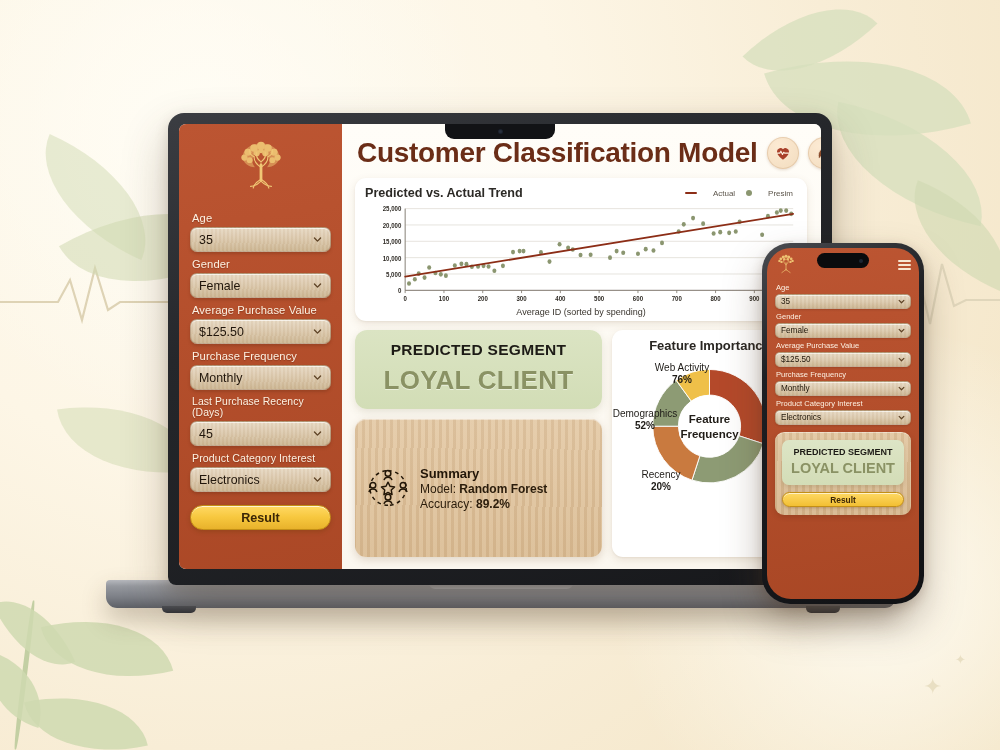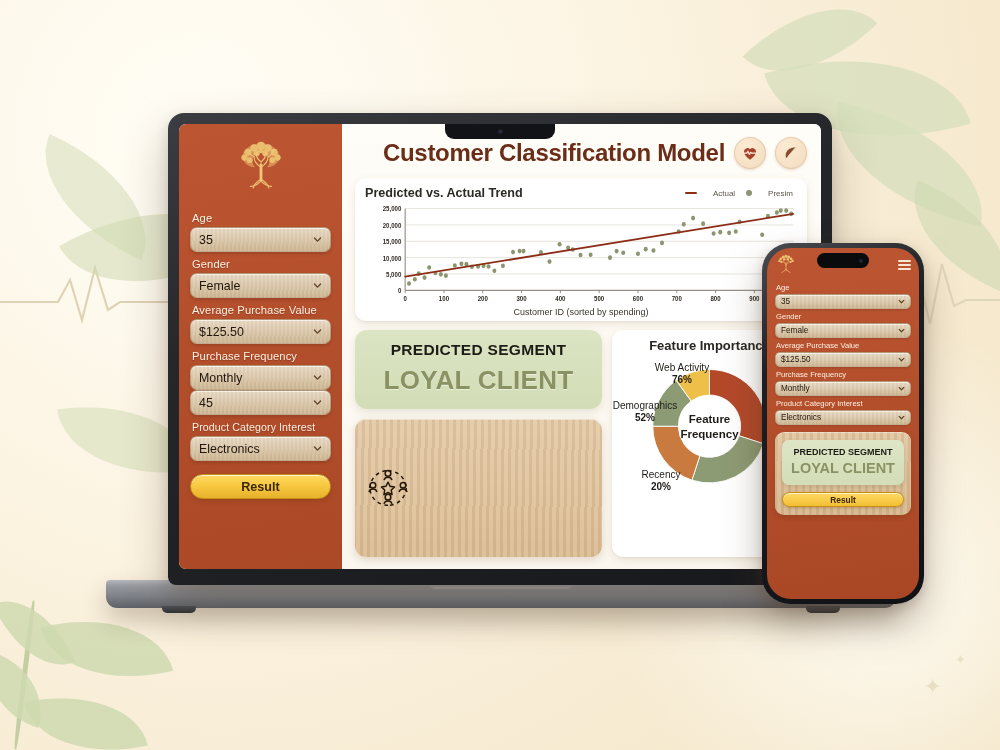--- a/index.html
+++ b/index.html
@@ -123,22 +123,22 @@
   }
 
   
   .main {
     flex: 1; background: linear-gradient(180deg, #fffdf8 0%, #fbf7ef 100%);
     padding: 13px 14px 12px 13px; display: flex; flex-direction: column; gap: 9px;
     min-width: 0;
   }
   .app-header { display: flex; align-items: center; gap: 9px; padding-left: 2px; }
   .app-title {
-    font-size: 24px; font-weight: bold; color: #6b2d17; flex: 1;
-    letter-spacing: -.3px; white-space: nowrap; text-align: right;
+    font-size: 28px; font-weight: bold; color: #6b2d17; flex: 1;
+    letter-spacing: -.3px; white-space: nowrap;
   }
   .hdr-badge {
     width: 32px; height: 32px; flex: 0 0 32px; border-radius: 50%;
     background: radial-gradient(circle at 35% 28%, #fcead3, #f2dcbe);
     box-shadow: 0 1px 3px rgba(130,80,40,.2), inset 0 0 0 1px rgba(200,160,120,.35);
     display: flex; align-items: center; justify-content: center;
   }
   .card {
     background: #fff; border-radius: 11px;
     box-shadow: 0 3px 9px rgba(120,85,50,.13), 0 1px 2px rgba(120,85,50,.08);
@@ -382,20 +382,21 @@
             <span class="val">Monthly</span>
             <span class="chev">
                 <svg viewBox="0 0 10 10">
                   <path d="M1.6 3.4 L5 6.8 L8.4 3.4" stroke="#5e4326" stroke-width="1.5" fill="none" stroke-linecap="round" stroke-linejoin="round"></path>
                 </svg>
               </span>
           </div>
         </div>
 
         <div>
+          <div class="field-label" style="font-size:10.4px;">Last Purchase Recency (Days)</div>
           <div class="wood-select">
             <span class="val">45</span>
             <span class="chev">
                 <svg viewBox="0 0 10 10">
                   <path d="M1.6 3.4 L5 6.8 L8.4 3.4" stroke="#5e4326" stroke-width="1.5" fill="none" stroke-linecap="round" stroke-linejoin="round"></path>
                 </svg>
               </span>
           </div>
         </div>
 
@@ -539,21 +540,21 @@
                   <circle cx="415.52000000000004" cy="29.68" r="2.1" fill="#8b9670"></circle>
                   <circle cx="421.61" cy="12.807999999999993" r="2.1" fill="#8b9670"></circle>
                   <circle cx="430.948" cy="9.552000000000007" r="2.1" fill="#8b9670"></circle>
                   <circle cx="435.008" cy="7.775999999999996" r="2.1" fill="#8b9670"></circle>
                   <circle cx="440.692" cy="7.775999999999996" r="2.1" fill="#8b9670"></circle>
                   <circle cx="445.96999999999997" cy="10.73599999999999" r="2.1" fill="#8b9670"></circle>
                 </g>
               <path id="plot-line" stroke="#8c2d16" stroke-width="1.7" fill="none" stroke-linecap="round" d="M42 67.568 L448 10.73599999999999"></path>
             </svg>
           </div>
-          <div class="x-axis-label">Customer ID (sorted by spending)</div>
+          <div class="x-axis-label">Average ID (sorted by spending)</div>
         </section>
 
         <div class="lower">
 
           <div class="lower-left">
             <section class="seg-card">
               <div class="seg-label">PREDICTED SEGMENT</div>
               <div class="seg-value">LOYAL CLIENT</div>
             </section>
 
@@ -568,20 +569,29 @@
                   <path d="M19.6 14.4a4.6 4.6 0 0 1 8.8 0"></path>
                   <circle cx="7.5" cy="20" r="3.1"></circle>
                   <path d="M3.1 27.4a4.6 4.6 0 0 1 8.8 0"></path>
                   <circle cx="40.5" cy="20" r="3.1"></circle>
                   <path d="M36.1 27.4a4.6 4.6 0 0 1 8.8 0"></path>
                   <circle cx="24" cy="33" r="3.1"></circle>
                   <path d="M19.6 40.4a4.6 4.6 0 0 1 8.8 0"></path>
                   <path d="M24 16.6 l2.2 4.5 5 .7-3.6 3.5.85 4.95L24 27.9l-4.45 2.35.85-4.95-3.6-3.5 5-.7z" stroke-linejoin="round"></path>
                 </g>
               </svg>
+              <div class="sum-text">
+                <div class="sum-h">Summary</div>
+                <div class="sum-r">
+                  <span>Model: </span><b>Random Forest</b>
+                </div>
+                <div class="sum-r">
+                  <span>Accuracy: </span><b>89.2%</b>
+                </div>
+              </div>
             </section>
           </div>
 
           <section class="card donut-card">
             <div class="donut-title">Feature Importance</div>
             <div class="donut-body">
               <svg viewBox="0 0 200 160">
                 <g id="donut-arcs">
                     <path d="M 100 18 A 62 62 0 0 1 158.96550401029953 99.15905365124674 L 132.33592155403522 90.5065778087482 A 34 34 0 0 0 100 46 Z" fill="#b4492a" stroke="#ffffff" stroke-width="1"></path>
                     <path d="M 158.96550401029953 99.15905365124674 A 62 62 0 0 1 80.84094634875326 138.96550401029953 L 89.4934221912518 112.33592155403522 A 34 34 0 0 0 132.33592155403522 90.5065778087482 Z" fill="#8d9b74" stroke="#ffffff" stroke-width="1"></path>
@@ -590,21 +600,21 @@
                     <path d="M 63.55731435786666 29.840946348753263 A 62 62 0 0 1 99.99999999999999 18 L 100 46 A 34 34 0 0 0 80.01530142205591 52.493422191251796 Z" fill="#efc049" stroke="#ffffff" stroke-width="1"></path>
                   </g>
               </svg>
               <div class="donut-center-1" style="top:60px;">Feature</div>
               <div class="donut-center-2" style="top:75px;">Frequency</div>
 
               <div class="pie-lab" style="left:24px;top:9px;width:80px;">
                 <span>Web Activity</span><br>
                 <b>76%</b>
               </div>
-              <div class="pie-lab" style="left:-16px;top:47px;width:86px;">
+              <div class="pie-lab" style="left:-16px;top:55px;width:86px;">
                 <span>Demographics</span><br>
                 <b>52%</b>
               </div>
               <div class="pie-lab" style="left:4px;top:116px;width:78px;">
                 <span>Recency</span><br>
                 <b>20%</b>
               </div>
               <div class="pie-lab" style="left:148px;top:22px;width:74px;text-align:left;">
                 <span>Purchase Value</span><br>
                 <b>30%</b>

